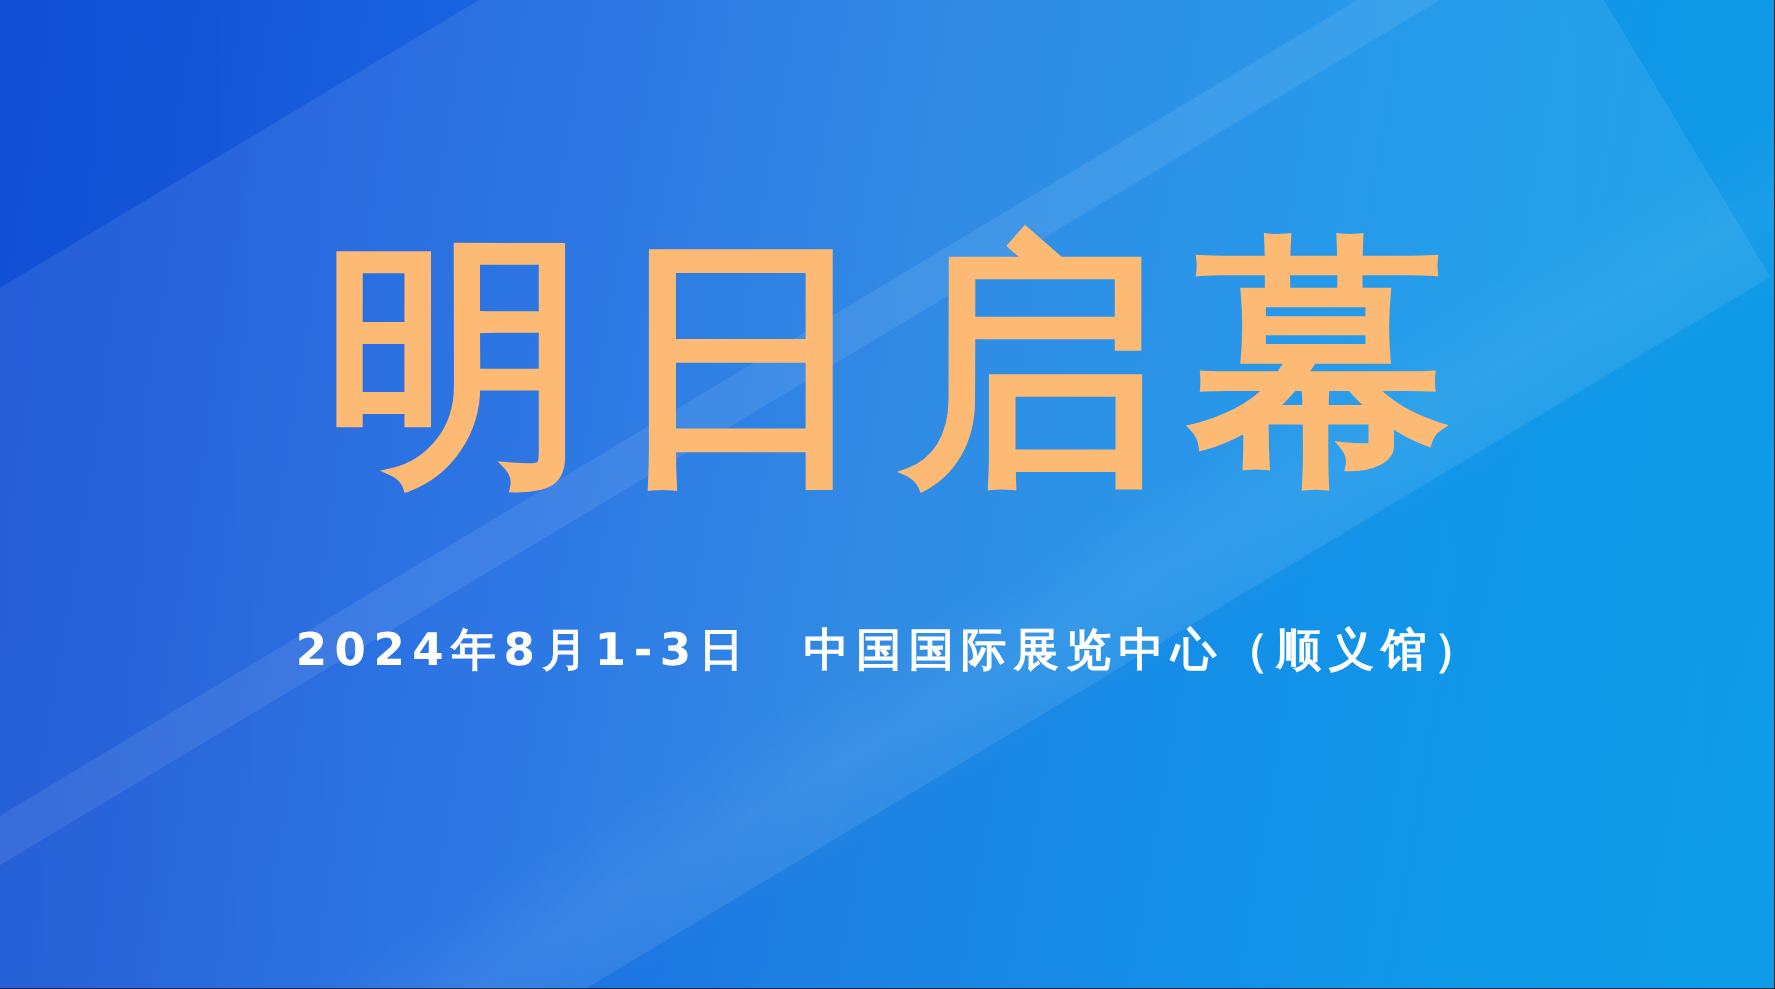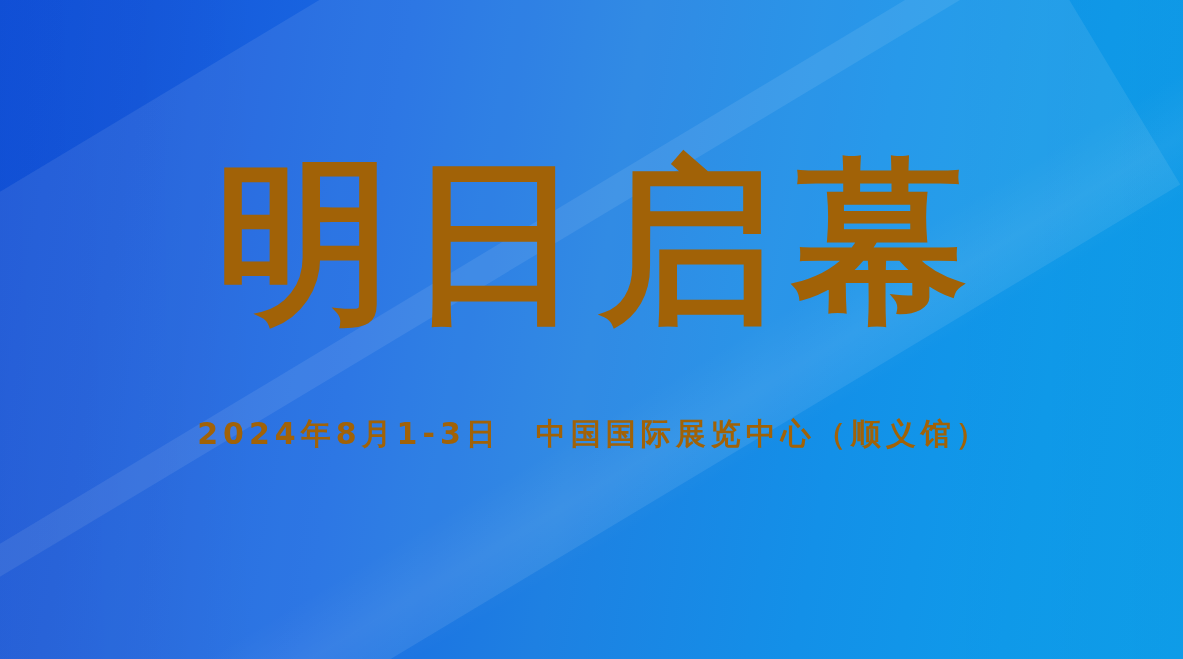--- a/index.html
+++ b/index.html
@@ -80,34 +80,34 @@
   .content {
     position: absolute;
     inset: 0;
     display: flex;
     flex-direction: column;
     align-items: center;
     justify-content: center;
   }
 
   .headline {
-    color: #a16207;
+    color: #fdba74;
     font-size: 176px;
     line-height: 1;
     font-weight: 700;
     letter-spacing: 16px;
     text-indent: 16px;
     white-space: nowrap;
     margin: 16px;
     margin-top: -56px;
     font-family: "DejaVu Sans", "Liberation Sans", sans-serif;
   }
 
   .subtitle {
-    color: #a16207;
+    color: #ffffff;
     font-size: 30px;
     line-height: 1;
     font-weight: 700;
     letter-spacing: 5px;
     text-indent: 5px;
     white-space: nowrap;
     margin: 0;
     margin-top: 72px;
     font-family: "DejaVu Sans", "Liberation Sans", sans-serif;
   }

